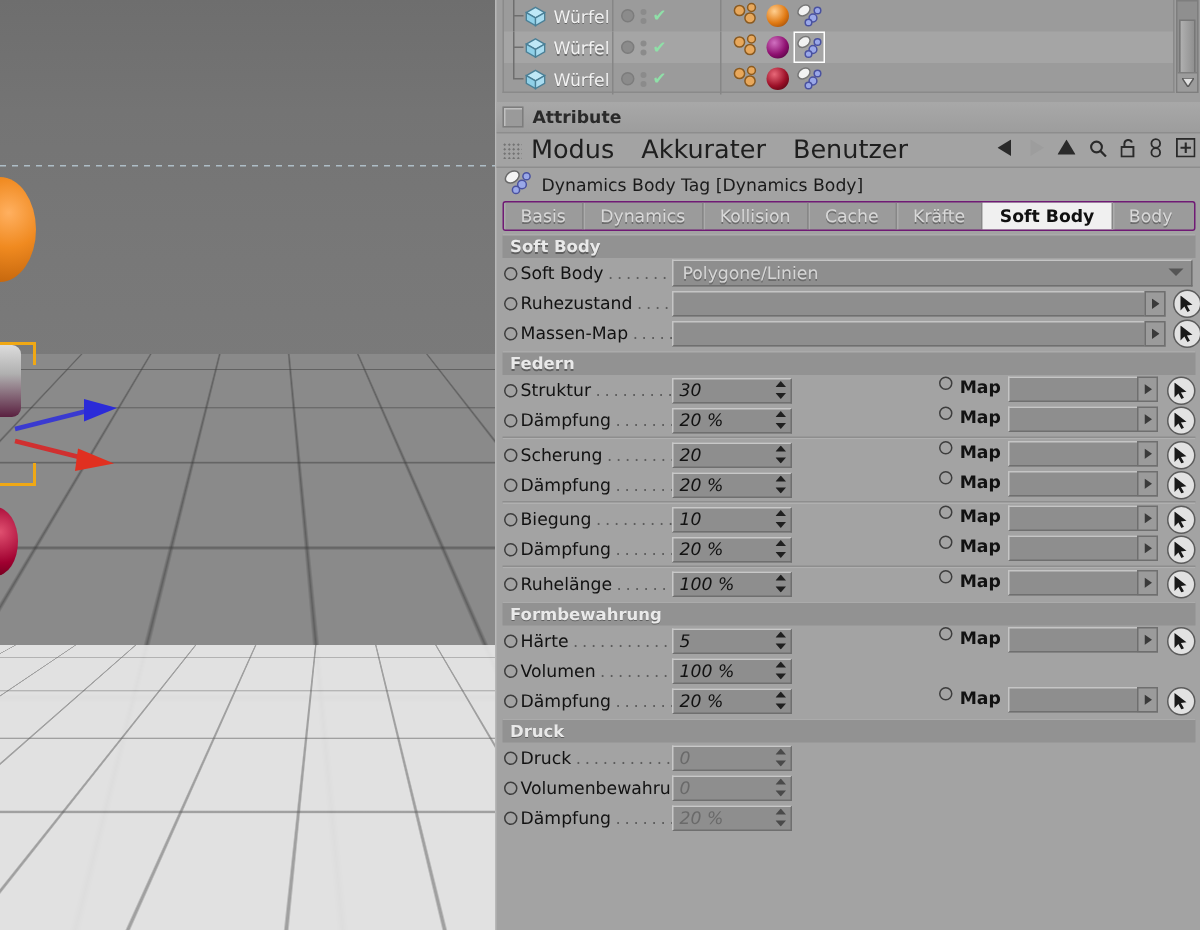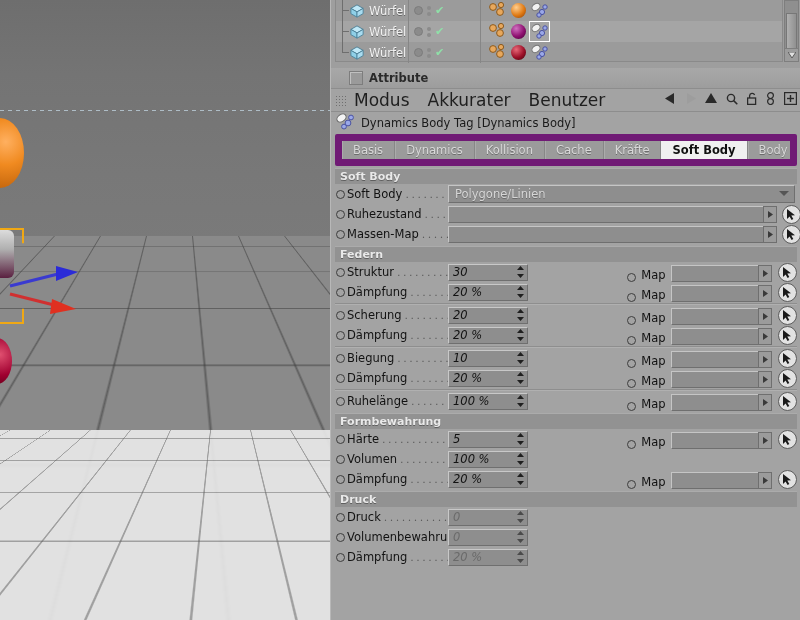--- a/index.html
+++ b/index.html
@@ -84,38 +84,38 @@
   .om-scroll{position:absolute;right:2px;top:0;width:13px;bottom:6px;background:#8f8f8f;
     border:1px solid #7e7e7e;}
   .om-thumb{position:absolute;left:1px;right:1px;top:12px;height:36px;
     background:linear-gradient(90deg,#b0b0b0,#909090);border:1px solid #777;}
   .om-arrow{position:absolute;left:0;right:0;bottom:0;height:12px;display:flex;
     align-items:center;justify-content:center;background:#9c9c9c;border-top:1px solid #7e7e7e;}
 
   
   .attr{position:absolute;left:0;top:68px;width:470px;height:552px;background:#a3a3a3;
     border-left:1px solid #b8b8b8;}
-  .attr-title{height:20px;display:flex;align-items:center;gap:6px;padding-left:18px;
+  .attr-title{height:20px;display:flex;align-items:center;gap:6px;padding-left:4px;
     background:linear-gradient(#a8a8a8,#9d9d9d);border-bottom:1px solid #8d8d8d;}
   .sqbtn{width:12px;height:12px;background:#9a9a9a;border:1px solid #7d7d7d;
     box-shadow:inset 1px 1px 0 #c0c0c0;}
   .attr-title-txt{font-size:11.5px;font-weight:bold;color:#2a2a2a;}
 
   .menubar{height:22px;display:flex;align-items:center;background:#a3a3a3;
     border-bottom:1px solid #8d8d8d;position:relative;}
   .grip{width:13px;height:11px;margin:0 6px 0 4px;
     background-image:radial-gradient(#6f6f6f 35%,transparent 36%);
     background-size:3px 3px;}
   .mitem{font-size:17px;color:#1f1f1f;margin-right:18px;}
   .mtools{position:absolute;right:4px;top:0;height:22px;display:flex;align-items:center;gap:9px;}
 
   .tagline{height:22px;display:flex;align-items:center;gap:6px;padding-left:4px;}
   .tagline-txt{font-size:11.5px;color:#1a1a1a;}
 
-  .tabs{display:flex;margin:0 4px 2px 4px;background:#9b9b9b;border:7px solid #701a75;
+  .tabs{display:flex;margin:0 4px 2px 4px;background:#9b9b9b;border:1px solid #701a75;
     border-radius:2px;height:18px;overflow:hidden;}
   .tab{flex:0 0 auto;padding:0 11px;height:18px;line-height:18px;font-size:11.5px;
     color:#d8d8d8;text-shadow:0 1px 0 rgba(0,0,0,.3);border-right:1px solid #878787;
     box-shadow:inset 1px 0 0 #ababab;}
   .tab.active{background:#f0f0f0;color:#101010;text-shadow:none;font-weight:bold;
     box-shadow:none;}
   .tab:last-child{border-right:none;}
 
   .sect{height:15px;background:#929292;border-top:1px solid #ababab;
     display:flex;align-items:center;padding-left:5px;margin:2px 4px 0 4px;}
@@ -145,21 +145,21 @@
   .linkf{height:15px;background:#8e8e8e;border:1px solid #6f6f6f;border-top-color:#c5c5c5;
     border-left-color:#c5c5c5;position:relative;flex:1 1 auto;}
   .linkbtn{position:absolute;right:-1px;top:-1px;bottom:-1px;width:12px;background:#9b9b9b;
     border:1px solid #6f6f6f;display:flex;align-items:center;justify-content:center;}
   .pick{width:17px;height:17px;border-radius:50%;background:#e2e2e2;border:1px solid #5c5c5c;
     margin-left:3px;flex:0 0 auto;display:flex;align-items:center;justify-content:center;}
 
   .cbx{width:13px;height:13px;background:#9c9c9c;border:1px solid #5e5e5e;
     box-shadow:inset 1px 1px 0 #c6c6c6;display:flex;align-items:center;justify-content:center;}
 
-  .maprow{display:flex;align-items:flex-end;gap:3px;flex:1 1 auto;padding-right:4px;}
+  .maprow{display:flex;align-items:flex-start;gap:3px;flex:1 1 auto;padding-right:4px;font-weight:bold;}
   .maplbl{font-size:11.5px;color:#121212;margin-right:2px;}
   .spacer{flex:1 1 auto;}
   .grpdiv{height:1px;background:#8e8e8e;margin:1px 4px 0 4px;border-bottom:1px solid #b0b0b0;}
 </style>
 </head>
 <body>
 
 <div id="root">
 
   <div class="viewport">

